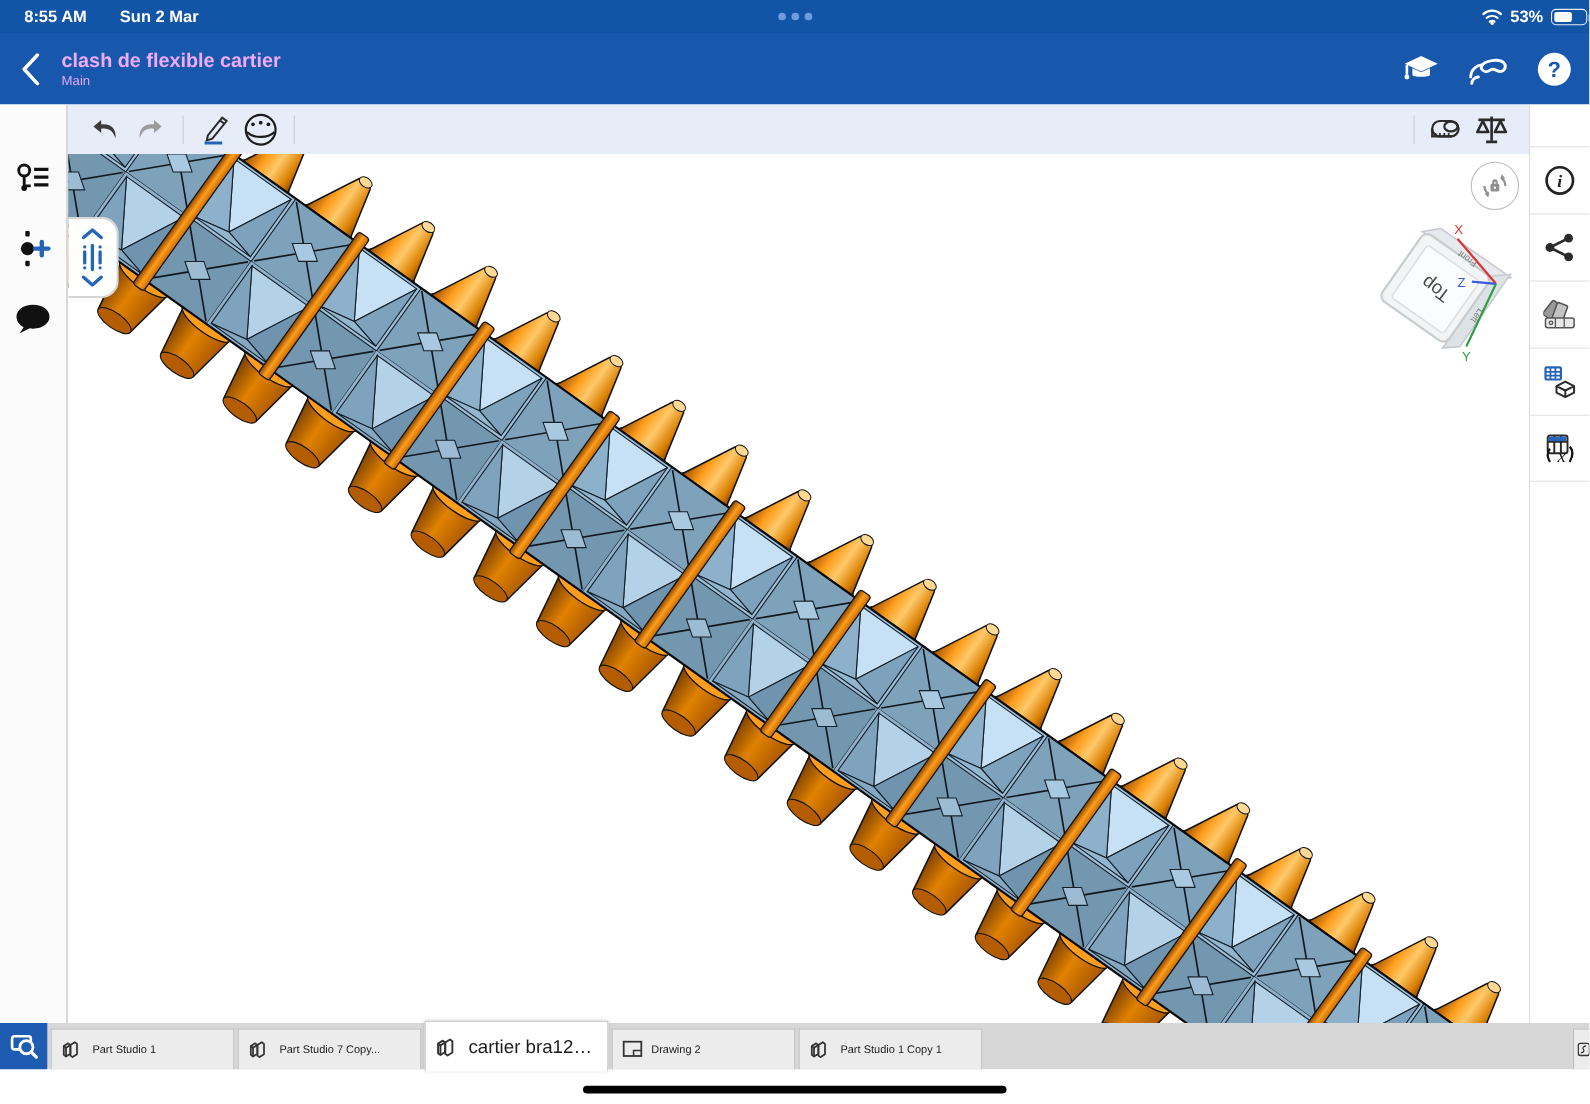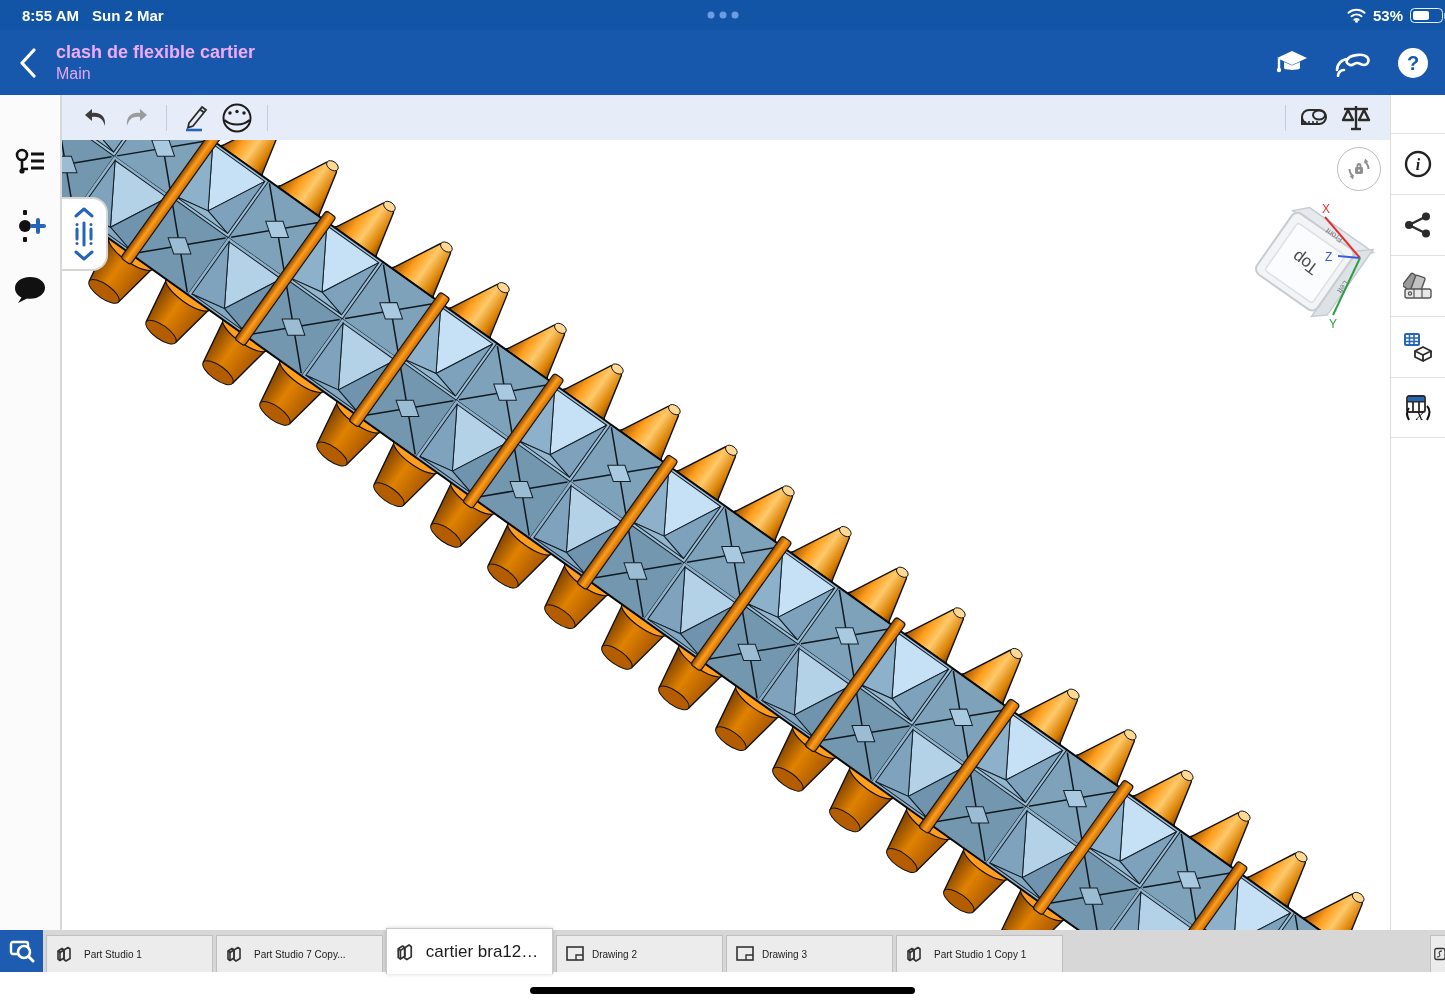--- a/index.html
+++ b/index.html
@@ -3,39 +3,39 @@
 <meta charset="utf-8">
 <style>
   * { margin:0; padding:0; box-sizing:border-box; }
   html,body { width:1445px; height:1004px; overflow:hidden;
     font-family:"Liberation Sans", sans-serif; background:#fff; }
 
   
   .status-bar { height:30px; background:#1254a6; color:#fff;
     display:flex; align-items:center; position:relative;
     font-size:15px; font-weight:700; }
-  .status-left { display:flex; gap:13px; padding-left:22px; }
+  .status-left { display:flex; gap:30px; padding-left:22px; }
   .status-dots { position:absolute; left:50%; top:50%; transform:translate(-50%,-50%);
     display:flex; gap:5px; }
   .status-dots i { width:7px; height:7px; border-radius:50%; background:#6f9be0; }
   .status-right { margin-left:auto; display:flex; align-items:center; gap:7px; padding-right:2px; }
   .batt { position:relative; width:33px; height:15px; border:1.5px solid rgba(255,255,255,.9);
     border-radius:4.5px; }
   .batt .fill { position:absolute; left:2px; top:2px; bottom:2px; width:53%;
     background:#fff; border-radius:2px; }
   .batt .nub { position:absolute; right:-4px; top:4px; width:2.5px; height:6px;
     background:rgba(255,255,255,.6); border-radius:0 2px 2px 0; }
 
   
   .app-header { height:65px; background:#1758ad; color:#f0abfc;
     display:flex; align-items:center; }
   .back-btn { width:56px; display:flex; justify-content:center; cursor:pointer; }
   .titles { line-height:1.2; }
   .doc-title { font-size:18px; font-weight:700; }
-  .doc-sub { font-size:16px; font-weight:400; opacity:.95; }
+  .doc-sub { font-size:12px; font-weight:400; opacity:.95; }
   .header-actions { margin-left:auto; display:flex; align-items:center; gap:26px; padding-right:16px; }
 
   
   .main { height:835px; display:flex; }
   .left-rail { width:62px; background:#fbfbfb; border-right:2px solid #d8d8d8;
     display:flex; flex-direction:column; align-items:center; padding-top:48px; gap:26px; }
   .rail-btn { width:38px; height:38px; display:flex; align-items:center; justify-content:center; cursor:pointer; }
   .center-col { width:1328px; display:flex; flex-direction:column; }
   .right-rail { width:55px; background:#fff; border-left:1px solid #dcdcdc;
     display:flex; flex-direction:column; padding-top:38px; }
@@ -938,27 +938,20 @@
   </div>
 
   <div class="tab">
     <svg width="20" height="18" viewBox="0 0 20 18">
       <rect x="2" y="2" width="16" height="13" fill="none" stroke="#333" stroke-width="1.6"></rect>
       <path d="M11 15 v-5 h7" fill="none" stroke="#333" stroke-width="1.4"></path>
       </svg>
     <span class="lbl">Drawing 2</span>
   </div>
 
-  <div class="tab">
-    <svg width="20" height="18" viewBox="0 0 20 18">
-      <rect x="2" y="2" width="16" height="13" fill="none" stroke="#333" stroke-width="1.6"></rect>
-      <path d="M11 15 v-5 h7" fill="none" stroke="#333" stroke-width="1.4"></path>
-      </svg>
-    <span class="lbl">Drawing 3</span>
-  </div>
 
 
   <div class="tab">
     <svg width="22" height="22" viewBox="0 0 22 22">
       <g fill="none" stroke="#333" stroke-width="1.6" stroke-linejoin="round">
         <path d="M3 8 l4 -2.5 l2 1.5 v8 l-4 2.5 l-2 -1.5 Z"></path>
           <path d="M9 7 l4 -2.5 l2 1.5 v9.5 l-4 2.5 l-2 -1.5 Z"></path>
         <path d="M3 8 l2 1.5 l4 -2.5"></path>
           <path d="M5 9.5 v8"></path>
       </g>

